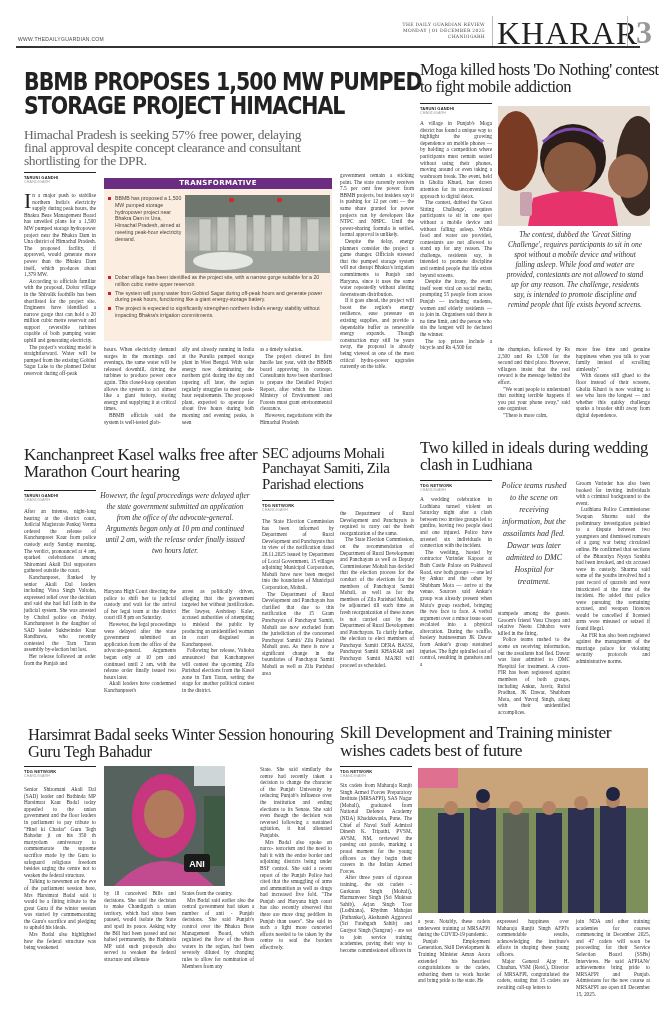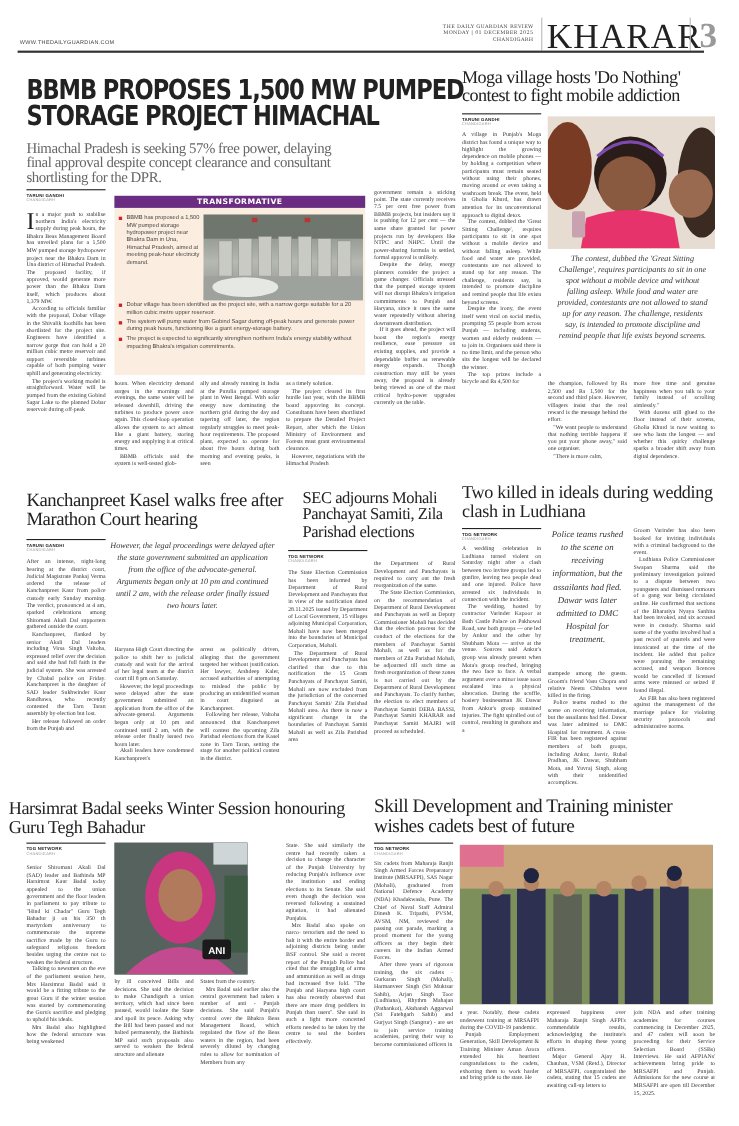--- a/index.html
+++ b/index.html
@@ -95,21 +95,21 @@
     <p>However, negotiations with the Himachal Pradesh</p>
   </div>
   <div class="abs body-text" style="left:340px;top:172px;width:74px">
     <p class="noind">government remain a sticking point. The state currently receives 7.5 per cent free power from BBMB projects, but insiders say it is pushing for 12 per cent — the same share granted for power projects run by developers like NTPC and NHPC. Until the power-sharing formula is settled, formal approval is unlikely.</p>
     <p>Despite the delay, energy planners consider the project a game changer. Officials stressed that the pumped storage system will not disrupt Bhakra's irrigation commitments to Punjab and Haryana, since it uses the same water repeatedly without altering downstream distribution.</p>
     <p>If it goes ahead, the project will boost the region's energy resilience, ease pressure on existing supplies, and provide a dependable buffer as renewable energy expands. Though construction may still be years away, the proposal is already being viewed as one of the most critical hydro-power upgrades currently on the table.</p>
   </div>
 </div>
 
 <div>
-  <div class="abs hl" style="left:420px;top:62px;width:240px;font-size:16.5px;letter-spacing:-.5px">Moga village hosts 'Do Nothing' contest to fight mobile addiction</div>
+  <div class="abs hl" style="left:420px;top:62px;width:240px;font-size:16.5px;letter-spacing:-.5px">Moga killed hosts 'Do Nothing' contest to fight mobile addiction</div>
   <div class="abs" style="left:420px;top:103px;width:72px">
     <div class="byline">
       <div class="name">TARUNI GANDHI</div>
       <div class="place">CHANDIGARH</div>
     </div>
   </div>
   <div class="abs body-text" style="left:420px;top:120px;width:72px">
     <p class="noind">A village in Punjab's Moga district has found a unique way to highlight the growing dependence on mobile phones — by holding a competition where participants must remain seated without using their phones, moving around or even taking a washroom break. The event, held in Gholia Khurd, has drawn attention for its unconventional approach to digital detox.</p>
     <p>The contest, dubbed the 'Great Sitting Challenge', requires participants to sit in one spot without a mobile device and without falling asleep. While food and water are provided, contestants are not allowed to stand up for any reason. The challenge, residents say, is intended to promote discipline and remind people that life exists beyond screens.</p>
     <p>Despite the irony, the event itself went viral on social media, prompting 55 people from across Punjab — including students, women and elderly residents — to join in. Organisers said there is no time limit, and the person who sits the longest will be declared the winner.</p>
@@ -159,21 +159,21 @@
     <p>However, the legal proceedings were delayed after the state government submitted an application from the office of the advocate-general. Arguments began only at 10 pm and continued until 2 am, with the release order finally issued two hours later.</p>
     <p>Akali leaders have condemned Kanchanpreet's</p>
   </div>
   <div class="abs body-text" style="left:182px;top:588px;width:72px">
     <p class="noind">arrest as politically driven, alleging that the government targeted her without justification. Her lawyer, Arshdeep Kaler, accused authorities of attempting to mislead the public by producing an unidentified woman in court disguised as Kanchanpreet.</p>
     <p>Following her release, Valtoha announced that Kanchanpreet will contest the upcoming Zila Parishad elections from the Kasel zone in Tarn Taran, setting the stage for another political contest in the district.</p>
   </div>
 </div>
 
 <div>
-  <div class="abs hl" style="left:275px;top:446px;width:150px;font-size:15px;letter-spacing:-.4px">SEC adjourns Mohali Panchayat Samiti, Zila Parishad elections</div>
+  <div class="abs hl" style="left:262px;top:446px;width:150px;font-size:15px;letter-spacing:-.4px">SEC adjourns Mohali Panchayat Samiti, Zila Parishad elections</div>
   <div class="abs" style="left:262px;top:500px;width:72px">
     <div class="byline">
       <div class="name">TDG NETWORK</div>
       <div class="place">CHANDIGARH</div>
     </div>
   </div>
   <div class="abs body-text" style="left:262px;top:518px;width:72px">
     <p class="noind">The State Election Commission has been informed by Department of Rural Development and Panchayats that in view of the notification dated 28.11.2025 issued by Department of Local Government, 15 villages adjoining Municipal Corporation, Mohali have now been merged into the boundaries of Municipal Corporation, Mohali.</p>
     <p>The Department of Rural Development and Panchayats has clarified that due to this notification the 15 Gram Panchayats of Panchayat Samiti, Mohali are now excluded from the jurisdiction of the concerned Panchayat Samiti/ Zila Parishad Mohali area. As there is now a significant change in the boundaries of Panchayat Samiti Mohali as well as Zila Parishad area</p>
   </div>
@@ -201,21 +201,21 @@
     <p>Police teams rushed to the scene on receiving information, but the assailants had fled. Dawar was later admitted to DMC Hospital for treatment. A cross-FIR has been registered against members of both groups, including Ankur, Jasvir, Rubal Pradhan, JK Dawar, Shubham Mota, and Yuvraj Singh, along with their unidentified accomplices.</p>
   </div>
   <div class="abs body-text" style="left:576px;top:480px;width:74px">
     <p class="noind">Groom Varinder has also been booked for inviting individuals with a criminal background to the event.</p>
     <p>Ludhiana Police Commissioner Swapan Sharma said the preliminary investigation pointed to a dispute between two youngsters and dismissed rumours of a gang war being circulated online. He confirmed that sections of the Bharatiya Nyaya Sanhita had been invoked, and six accused were in custody. Sharma said some of the youths involved had a past record of quarrels and were intoxicated at the time of the incident. He added that police were pursuing the remaining accused, and weapon licences would be cancelled if licensed arms were misused or seized if found illegal.</p>
     <p>An FIR has also been registered against the management of the marriage palace for violating security protocols and administrative norms.</p>
   </div>
 </div>
 
 <div>
-  <div class="abs hl" style="left:8px;top:727px;width:310px;font-size:16.5px;letter-spacing:-.4px">Harsimrat Badal seeks Winter Session honouring Guru Tegh Bahadur</div>
+  <div class="abs hl" style="left:28px;top:727px;width:310px;font-size:16.5px;letter-spacing:-.4px">Harsimrat Badal seeks Winter Session honouring Guru Tegh Bahadur</div>
   <div class="abs" style="left:24px;top:766px;width:72px">
     <div class="byline">
       <div class="name">TDG NETWORK</div>
       <div class="place">CHANDIGARH</div>
     </div>
   </div>
   <div class="abs body-text" style="left:24px;top:786px;width:72px">
     <p class="noind">Senior Shiromani Akali Dal (SAD) leader and Bathinda MP Harsimrat Kaur Badal today appealed to the union government and the floor leaders in parliament to pay tribute to "Hind ki Chadar" Guru Tegh Bahadur ji on his 350 th martyrdom anniversary to commemorate the supreme sacrifice made by the Guru to safeguard religious freedom besides urging the centre not to weaken the federal structure.</p>
     <p>Talking to newsmen on the eve of the parliament session here, Mrs Harsimrat Badal said it would be a fitting tribute to the great Guru if the winter session was started by commemorating the Guru's sacrifice and pledging to uphold his ideals.</p>
     <p>Mrs Badal also highlighted how the federal structure was being weakened</p>

